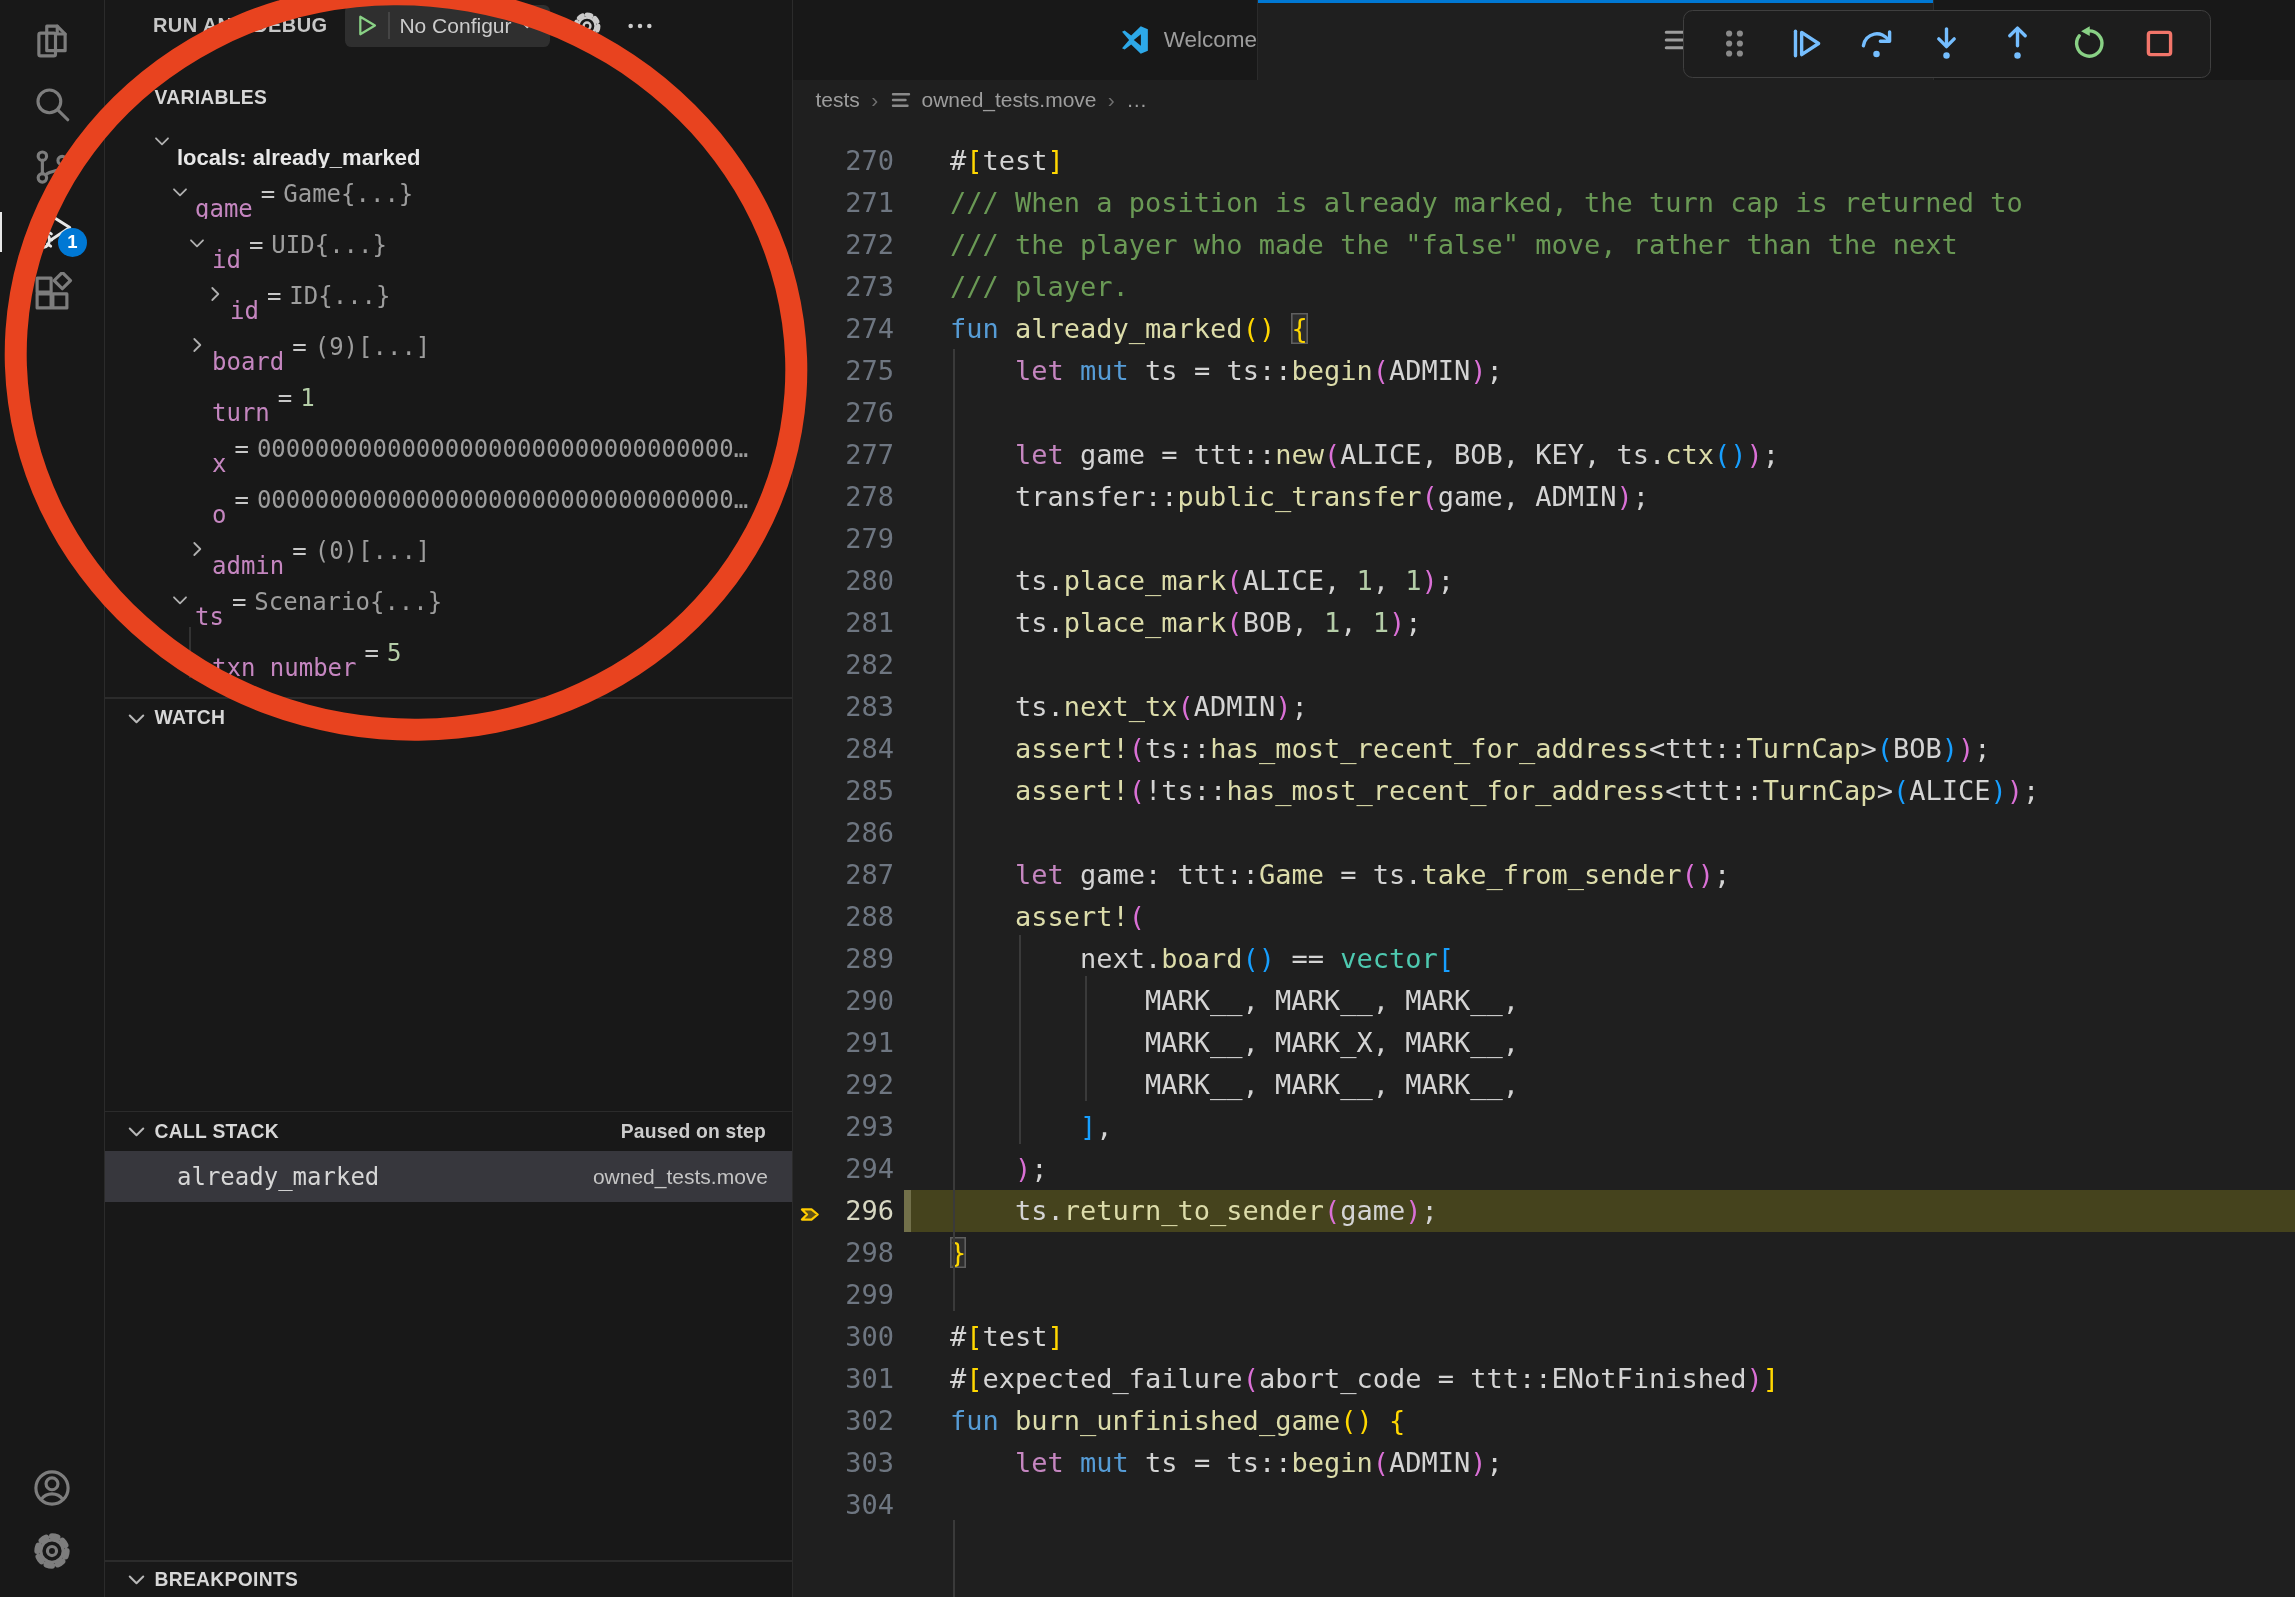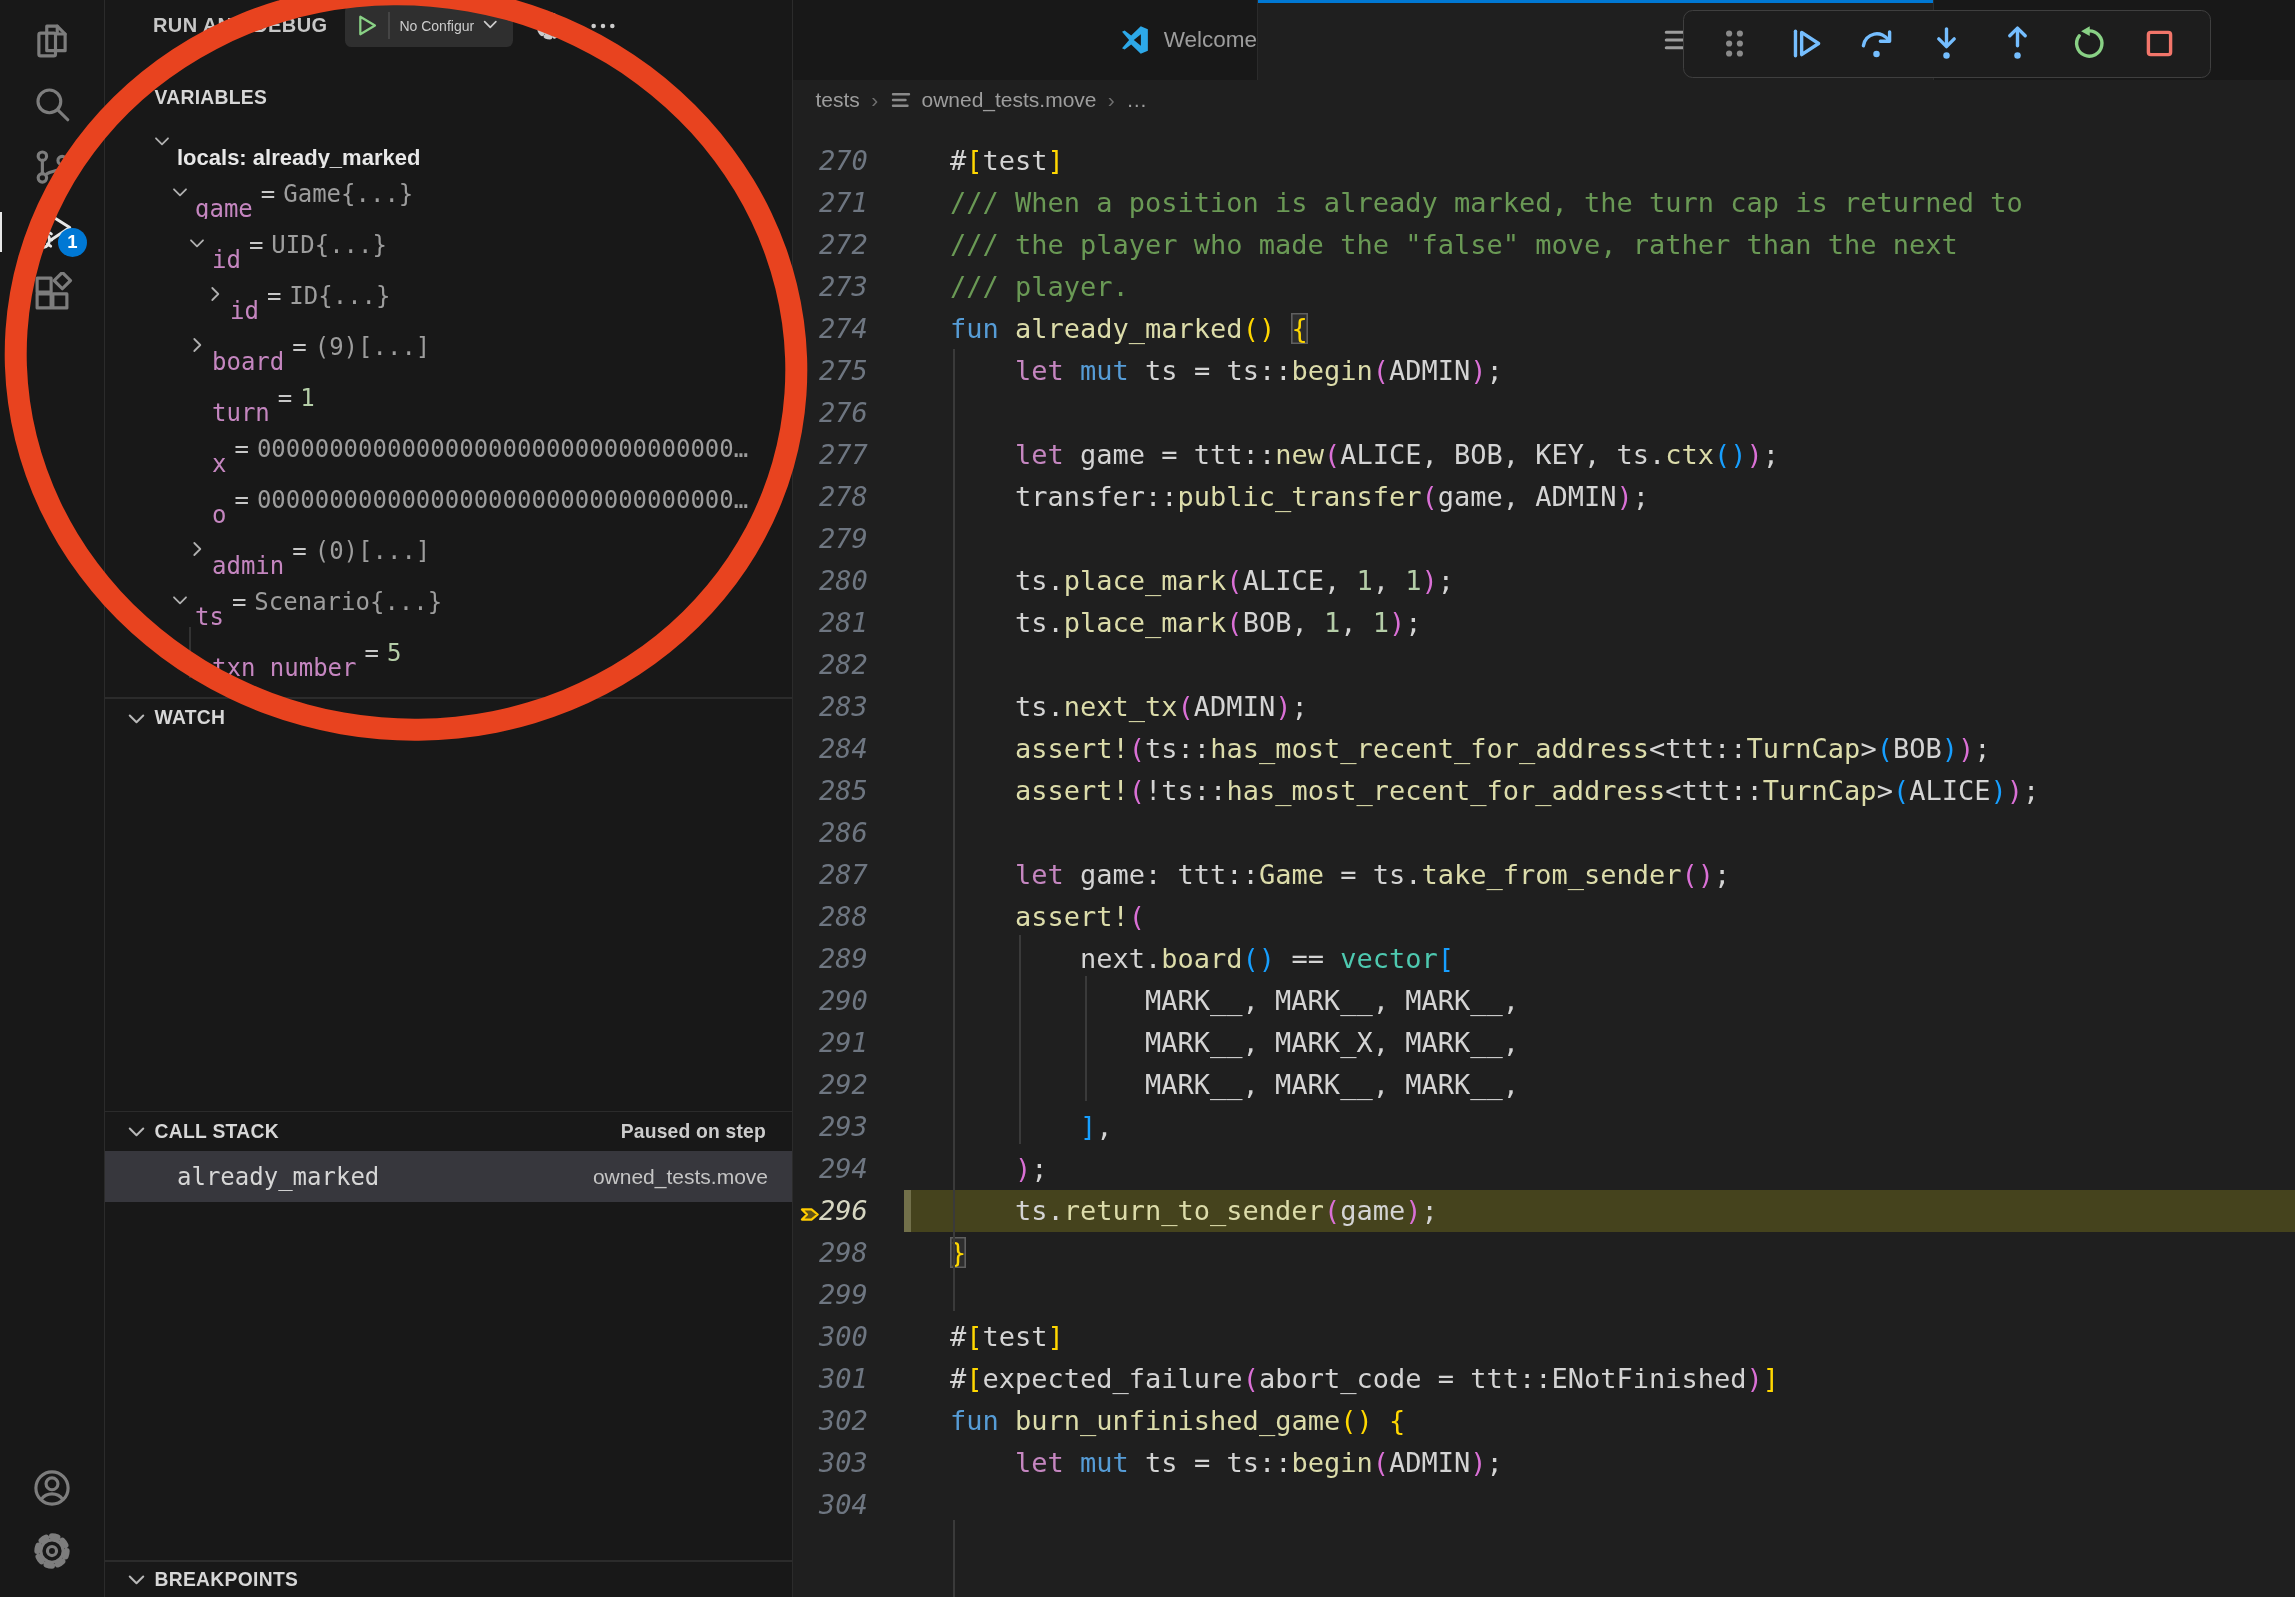--- a/index.html
+++ b/index.html
@@ -21,21 +21,21 @@
     background:#0078d4; color:#ffffff; font-size:18.5px; font-weight:bold; display:flex; align-items:center; justify-content:center; }
 
   
   .sidebar { width:688px; background:#181818; border-right:1.6px solid #2b2b2b; display:flex; flex-direction:column; position:relative; }
   .pane-header { height:51px; display:flex; align-items:center; padding:0 21px 0 48px; flex:none; }
   .pane-title { font-size:20px; font-weight:600; color:#c8c8c8; letter-spacing:0.4px; white-space:nowrap; }
   .cfg { margin-left:17.7px; height:42px; background:#2f2f2f; border-radius:6.4px; display:flex; align-items:center;
     padding:0 11.3px 0 8px; cursor:pointer; max-width:265px; }
   .cfg .play svg { width:27px; height:27px; display:block; color:#89d185; }
   .cfg .cfg-sep { width:1.6px; height:27px; background:#454545; margin:0 9.7px 0 8px; }
-  .cfg-label { font-size:14px; color:#cccccc; white-space:nowrap; overflow:hidden; max-width:161px; }
+  .cfg-label { font-size:21px; color:#cccccc; white-space:nowrap; overflow:hidden; max-width:161px; }
   .cfg .chev svg { width:22.5px; height:22.5px; color:#cccccc; margin-left:4.8px; }
   .hdr-ic { margin-left:21px; color:#cccccc; cursor:pointer; }
   .hdr-ic svg { width:32px; height:32px; display:block; }
 
   .sec-gap { height:27px; flex:none; }
   .sec-header { height:39px; display:flex; align-items:center; font-size:19.3px; font-weight:bold;
     color:#d7d7d7; letter-spacing:0.3px; padding-left:17.7px; flex:none; cursor:pointer; }
   .sec-header .tw { width:27px; height:27px; margin-right:4.8px; color:#b8b8b8; }
   .sec-header .tw svg { width:27px; height:27px; }
   .divider { height:1.6px; background:#2b2b2b; flex:none; }
@@ -82,21 +82,21 @@
 
   .breadcrumb { height:39px; display:flex; align-items:center; padding-left:22.5px; font-size:21px; color:#9d9d9d; flex:none; }
   .bc-item { display:flex; align-items:center; cursor:pointer; white-space:nowrap; }
   .bc-sep { margin:0 11.3px; color:#707070; font-size:21px; }
   .bc-item .ticon { margin-right:8px; color:#8a8a8a; }
   .bc-item .ticon svg { width:24px; height:24px; display:block; margin-top:1.6px; }
 
   .code { flex:1; position:relative; padding-top:21px; font-family:"DejaVu Sans Mono", monospace;
     font-size:27px; line-height:42px; overflow:hidden; }
   .cline { height:42px; display:flex; white-space:pre; position:relative; }
-  .cline .ln { width:101px; flex:none; text-align:center; color:#6e7681; user-select:none; cursor:pointer;font-style:italic; }
+  .cline .ln { width:101px; flex:none; text-align:right; color:#6e7681; user-select:none; cursor:pointer; }
   .cline .lcode { padding-left:56px; flex:1; }
   .cline.hl { background:linear-gradient(90deg, transparent 0 111px, #72704a 111px 118px, #45431d 118px 100%); }
   .cline.hl .ln { color:#d7d7c2; }
   .frame-arrow { position:absolute; left:4.8px; top:8px; width:27px; height:27px; }
   .guide { position:absolute; width:1.6px; background:#3a3a3a; }
 
   .tok-tx { color:#d4d4d4; } .tok-cm { color:#6a9955; } .tok-k1 { color:#c586c0; }
   .tok-k2 { color:#569cd6; } .tok-fn { color:#dcdcaa; } .tok-tp { color:#4ec9b0; }
   .tok-nm { color:#b5cea8; } .tok-b1 { color:#ffd700; } .tok-b2 { color:#da70d6; }
   .tok-b3 { color:#179fff; }

